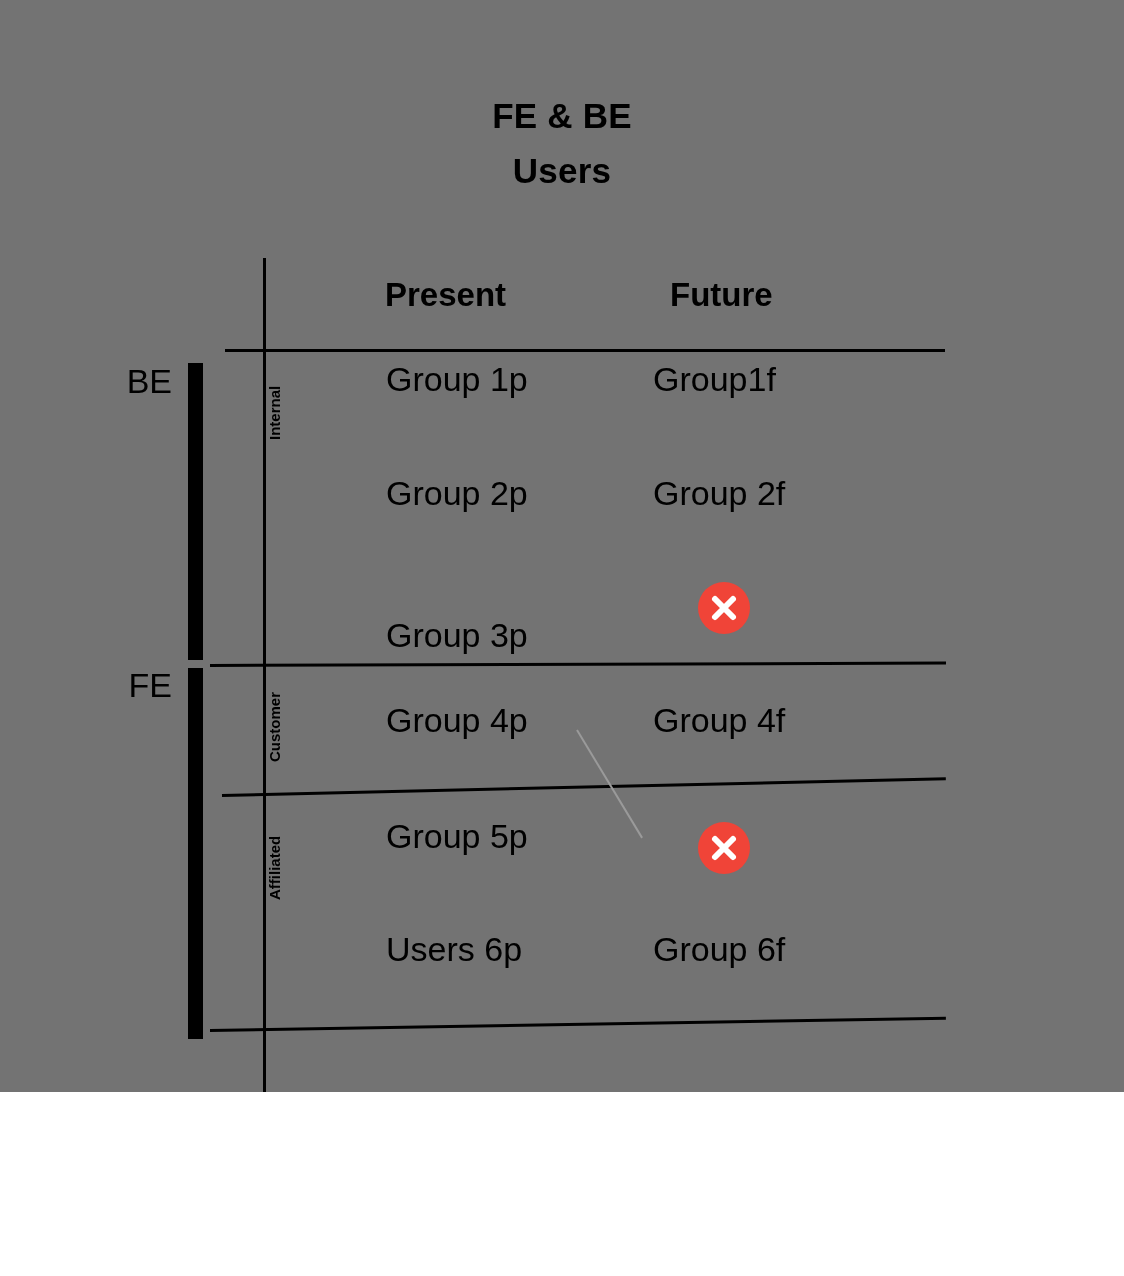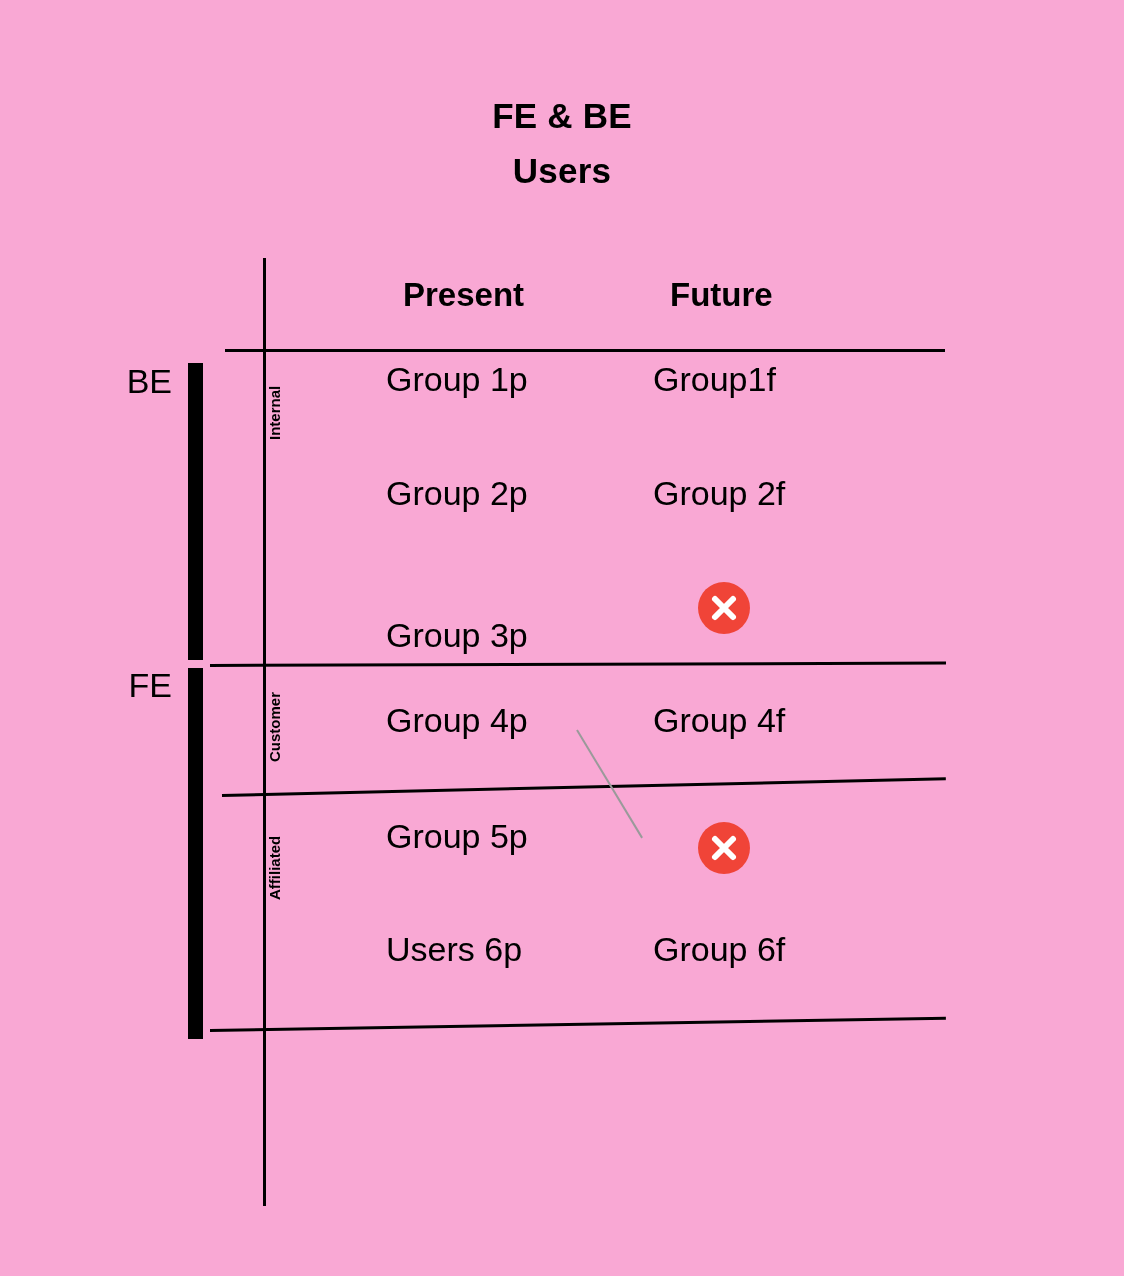--- a/index.html
+++ b/index.html
@@ -7,22 +7,22 @@
     padding: 0;
     background: #ffffff;
   }
   body {
     font-family: "Liberation Sans", sans-serif;
     color: #000000;
   }
   #canvas {
     position: relative;
     width: 1124px;
-    height: 1276px;
-    background: #f9a8d4;
+    height: 1092px;
+    background: #737373;
     overflow: hidden;
   }
 
   
   .title-block {
     position: absolute;
     left: 0;
     top: 88px;
     width: 1124px;
     text-align: center;
@@ -47,21 +47,21 @@
 
   
   .col-head {
     position: absolute;
     top: 276px;
     font-size: 33px;
     font-weight: bold;
     color: #000;
     white-space: nowrap;
   }
-  .col-head.present { left: 403px; }
+  .col-head.present { left: 385px; }
   .col-head.future  { left: 670px; }
 
   
   .hrule {
     position: absolute;
     background: #000;
     transform-origin: left center;
   }
   .hrule.r1 { left: 225px; top: 349px;  width: 720px; height: 3px; }
   .hrule.r2 { left: 210px; top: 664px;  width: 736px; height: 3px; transform: rotate(-0.19deg); }

